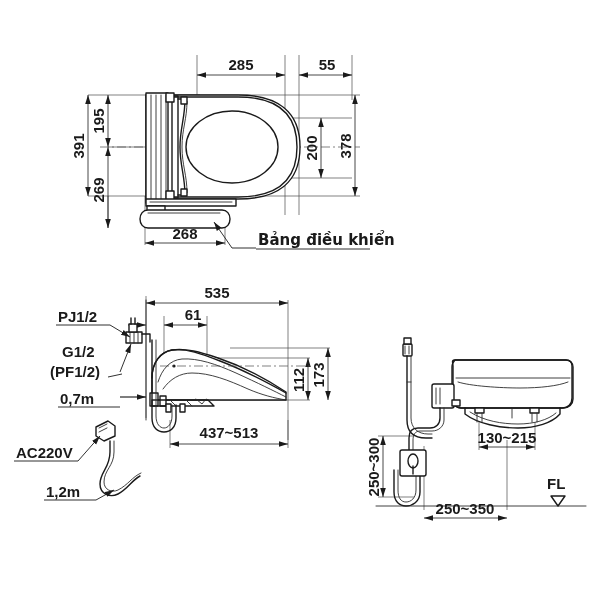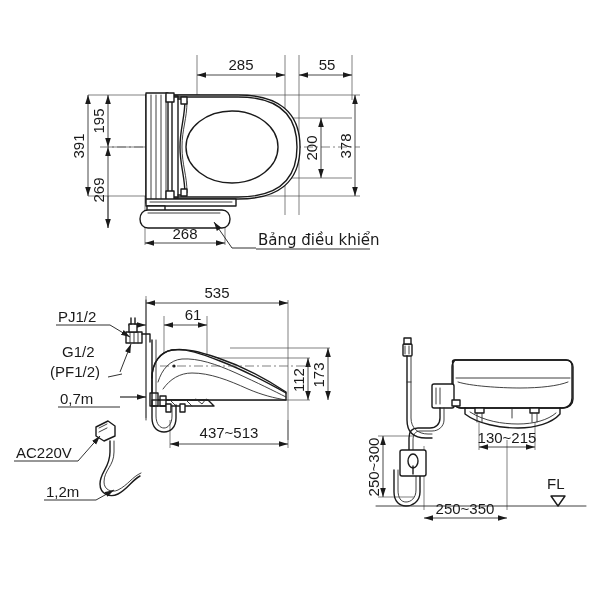--- a/index.html
+++ b/index.html
@@ -3,21 +3,21 @@
 <meta charset="utf-8">
 <style>
   html,body{margin:0;padding:0;}
   body{
     width:600px;height:600px;
     background:#ffffff;
     font-family:"Liberation Sans", sans-serif;
     overflow:hidden;
     position:relative;
   }
-  #sheet{position:absolute;left:0;top:0;width:600px;height:572px;}
+  #sheet{position:absolute;left:0;top:0;width:600px;height:572px;font-weight:bold;}
   svg{display:block;}
   .dimtxt{
     font-family:"Liberation Sans", sans-serif;
     font-size:15px;
     fill:#1a1a1a;
     letter-spacing:0px;
   }
   .lbl{
     font-family:"Liberation Sans", sans-serif;
     font-size:15px;

